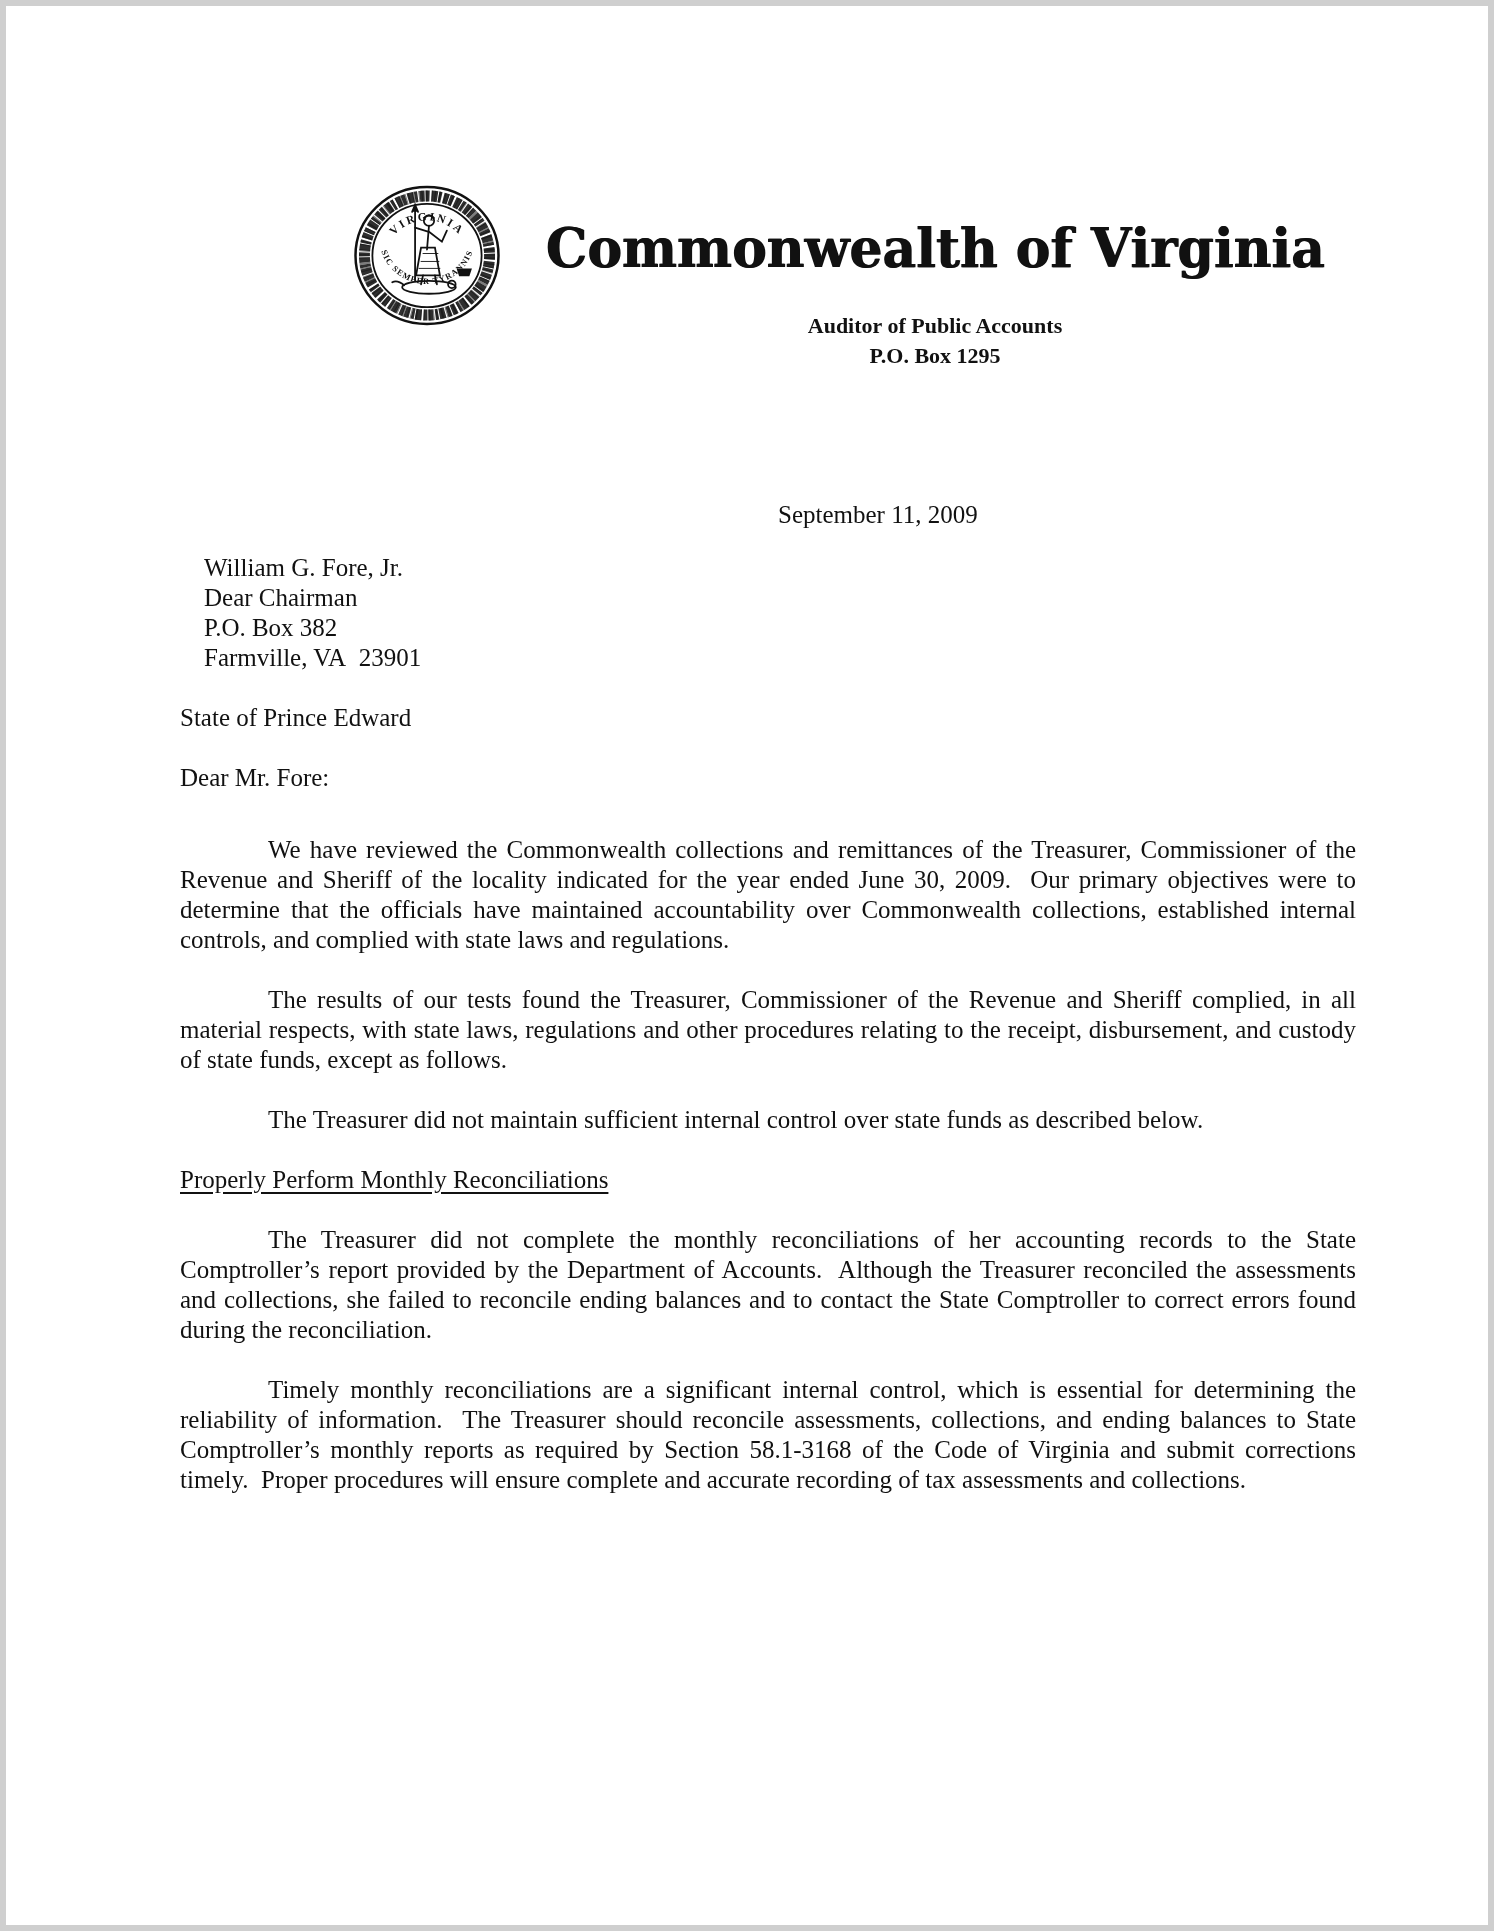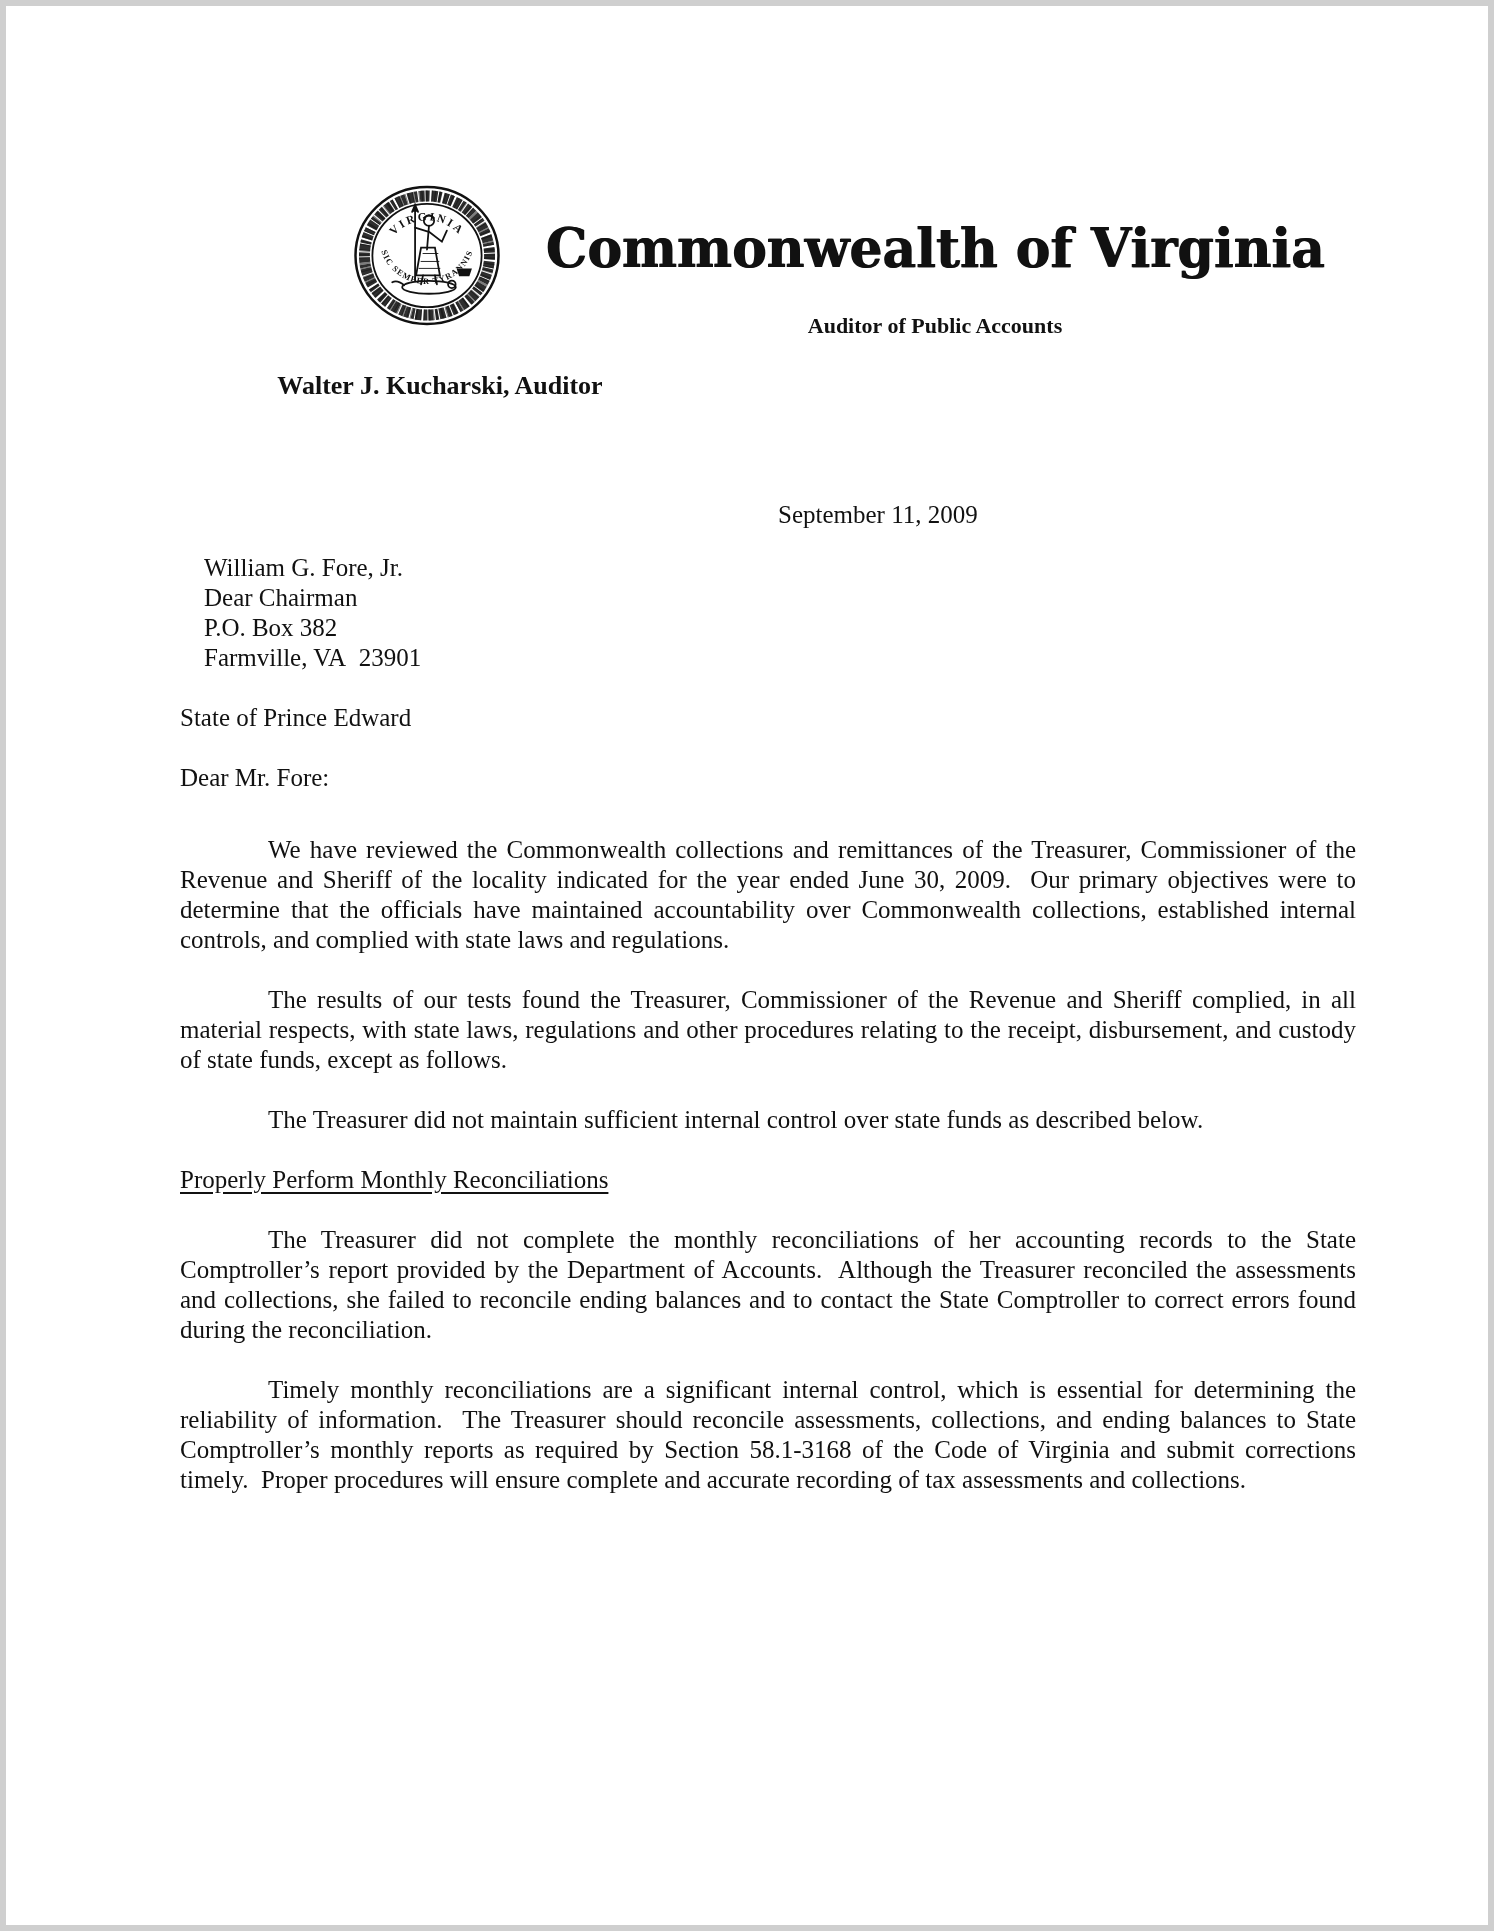--- a/index.html
+++ b/index.html
@@ -134,23 +134,23 @@
 
         <path d="M 106,86 L 119,86 L 117,92 L 108,92 Z" fill="#111"></path>
       </g>
     </svg>
   </div>
 
   <div class="abs org-name">Commonwealth of Virginia</div>
 
   <div class="abs office-block">
     <div>Auditor of Public Accounts</div>
+    <div>P.O. Box 1295</div>
   </div>
 
-  <div class="abs auditor-line">Walter J. Kucharski, Auditor</div>
 
   <div class="abs txt date">September 11, 2009</div>
 
   <div class="abs txt recipient">
     <div>William G. Fore, Jr.</div>
     <div>Dear Chairman</div>
     <div>P.O. Box 382</div>
     <div>Farmville, VA&nbsp; 23901</div>
   </div>
 

